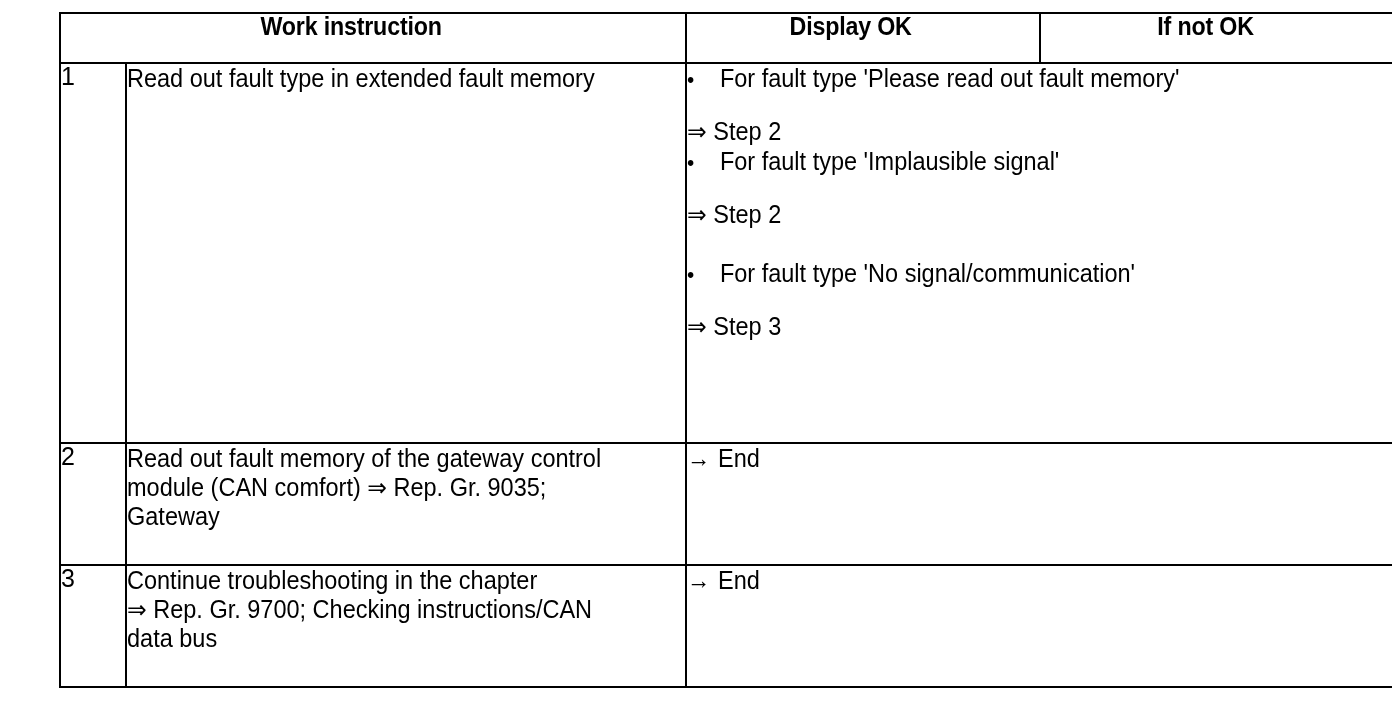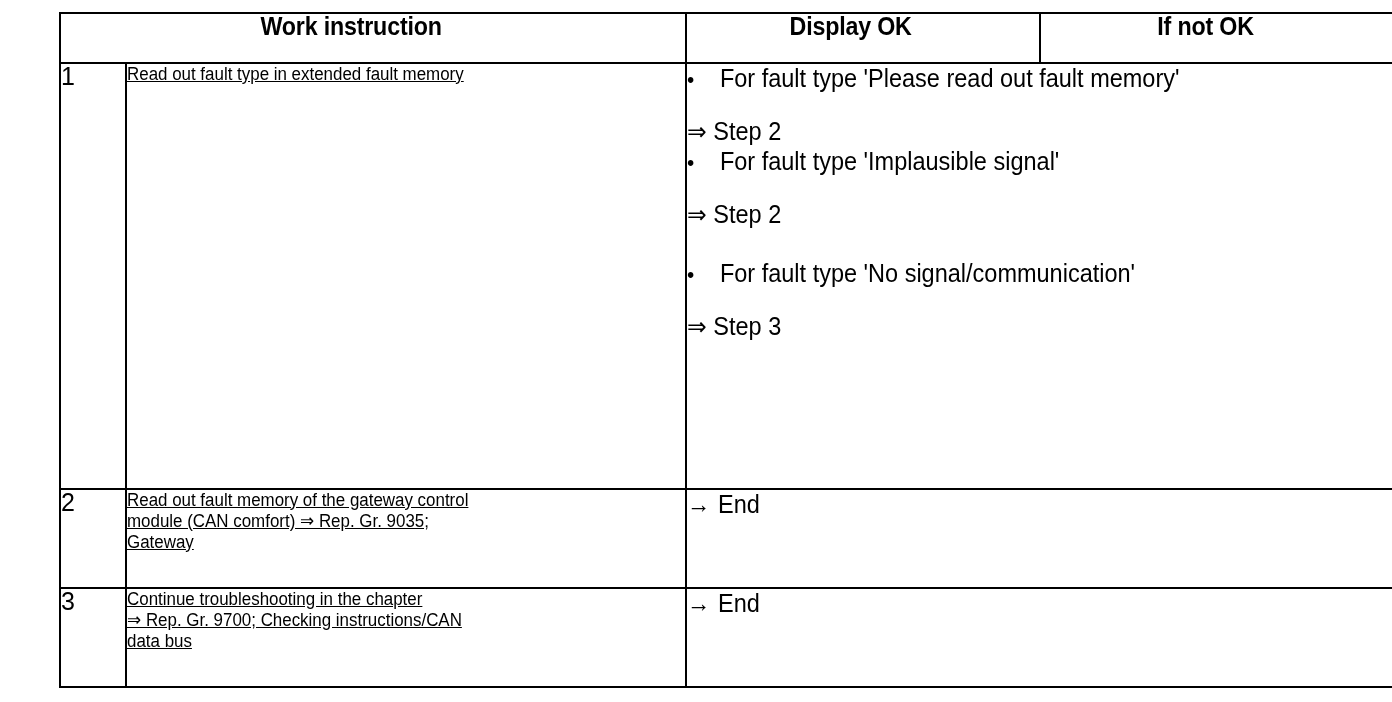--- a/index.html
+++ b/index.html
@@ -63,24 +63,23 @@
   }
 
   
   .num-cell {
     font-size: 25px;
     line-height: 1;
     padding: 10px 0 0 8px;
     white-space: nowrap;
   }
   .work-cell {
-    font-size: 18px;
+    font-size: 25px;
     line-height: 1.17;
     padding: 9px 10px 10px 12px;
-    text-decoration: underline;
   }
   .result-cell {
     font-size: 25px;
     line-height: 1.17;
     padding: 9px 10px 10px 10px;
   }
 
   .work-cell .txt,
   .result-cell .txt {
     display: block;

